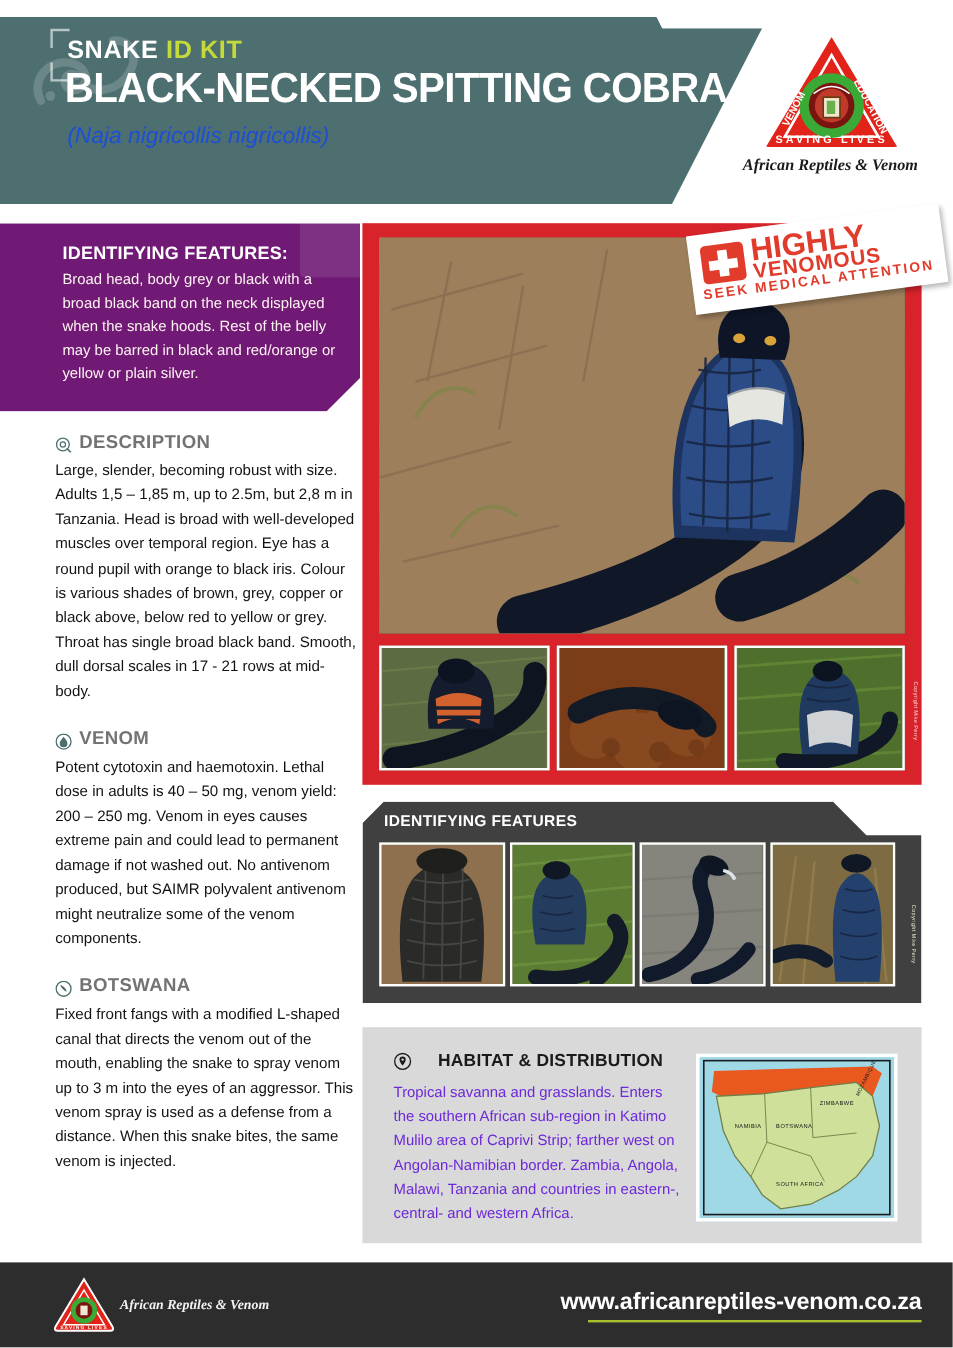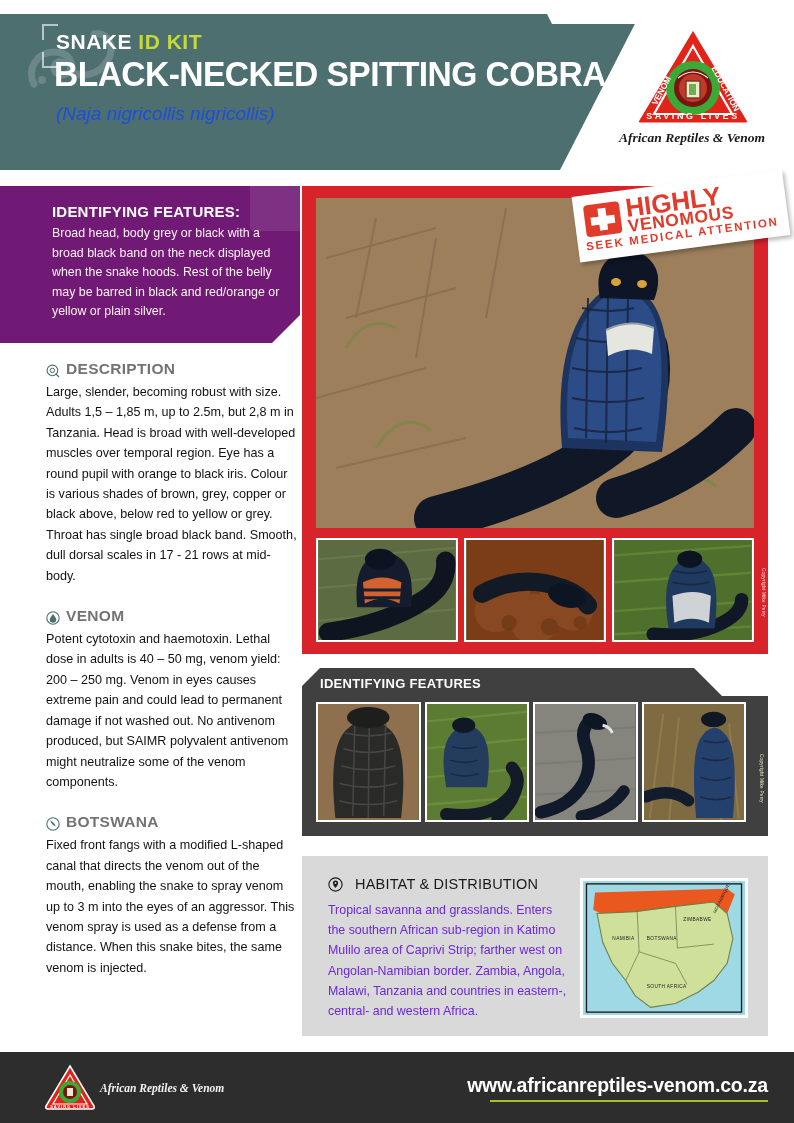--- a/index.html
+++ b/index.html
@@ -128,22 +128,22 @@
     writing-mode: vertical-rl;
   }
 
   
   .habitat {
     position: absolute; left: 302px; top: 856px; width: 466px; height: 180px;
     background: #d9d9d9;
   }
   .habitat h3 {
     position: absolute; left: 26px; top: 20px;
-    display: flex; align-items: center; gap: 12px;
-    font-size: 14.5px; font-weight: normal; color: #1a1a1a; letter-spacing: .2px;
+    display: flex; align-items: center; gap: 22px;
+    font-size: 14.5px; font-weight: bold; color: #1a1a1a; letter-spacing: .2px;
   }
   .habitat p {
     position: absolute; left: 26px; top: 44px; width: 240px;
     font-size: 12.4px; line-height: 20.2px; color: #6d28d9;
   }
   .mapbox {
     position: absolute; left: 278px; top: 22px; width: 168px; height: 140px;
     border: 3px solid #ffffff; background: #9fd9e6; overflow: hidden;
   }
 

